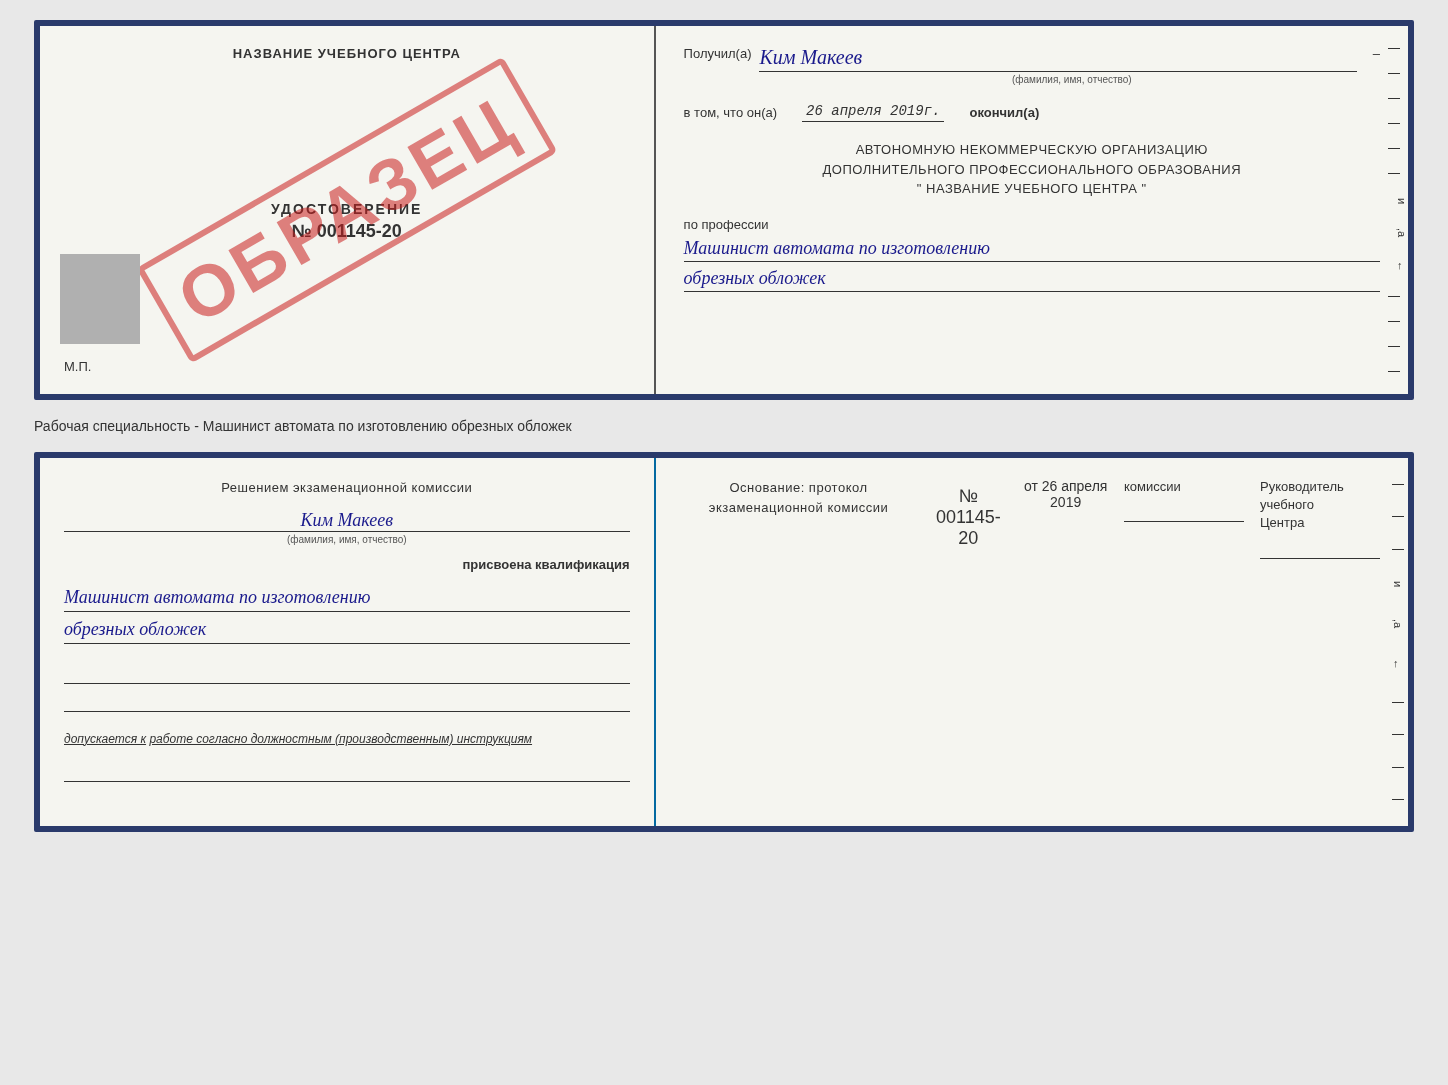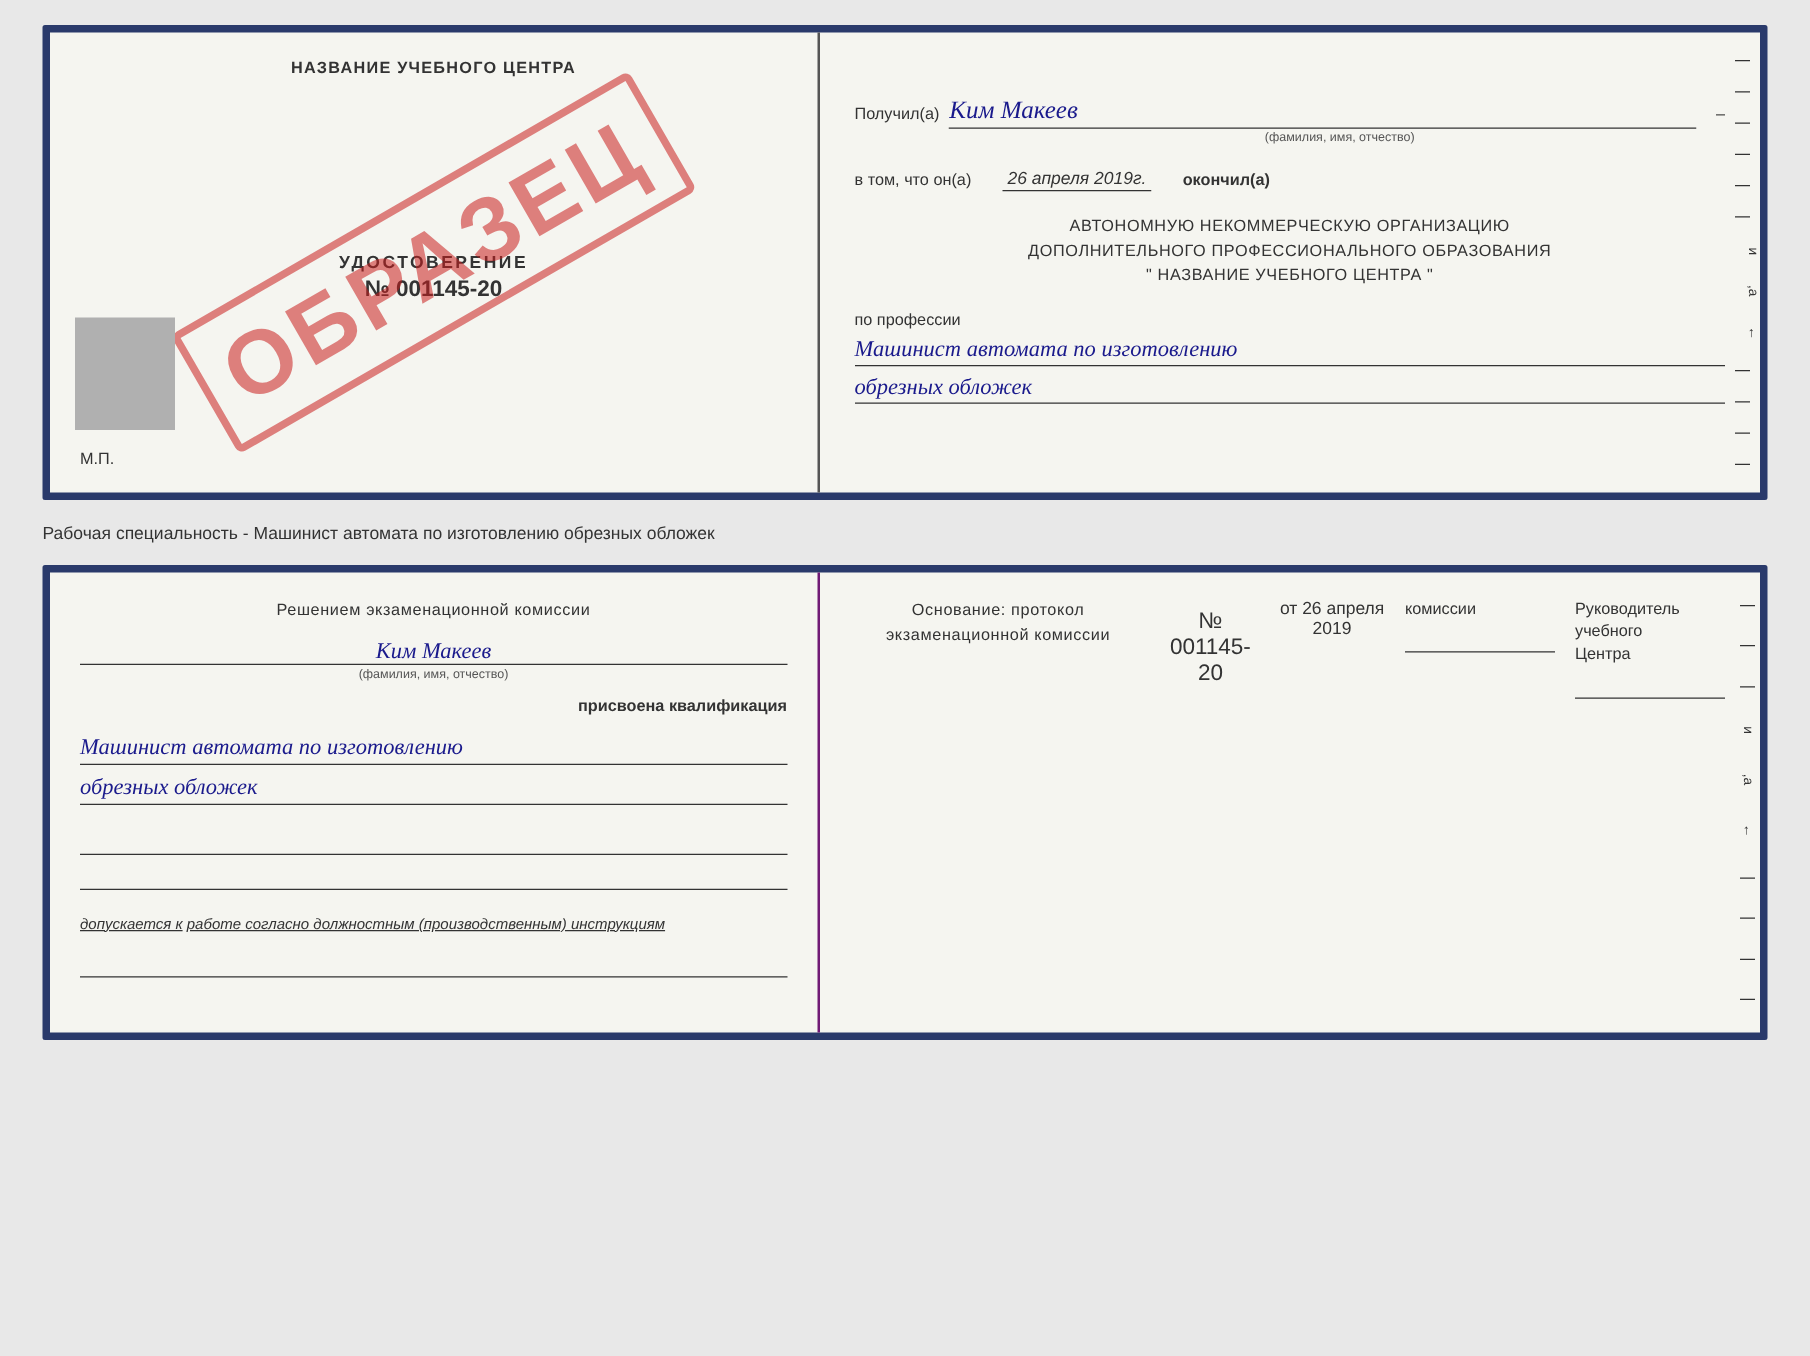--- a/index.html
+++ b/index.html
@@ -118,25 +118,24 @@
       height: 90px;
       background: #b0b0b0;
       position: absolute;
       left: 20px;
       bottom: 50px;
     }
 
     
     .recipient-row {
       display: flex;
-      align-items: center;
+      align-items: flex-start;
       gap: 8px;
       font-size: 13px;
       color: #333;
-      margin-top: 31px;
     }
 
     .recipient-label {
       white-space: nowrap;
     }
 
     .recipient-name {
       font-family: 'Times New Roman', serif;
       font-style: italic;
       font-size: 18px;
@@ -155,21 +154,21 @@
 
     .date-row {
       display: flex;
       align-items: center;
       gap: 25px;
       font-size: 13px;
       color: #333;
     }
 
     .date-value {
-      font-family: Liberation Sans, sans-serif;
+      font-family: Liberation Mono, monospace;
       font-style: italic;
       font-size: 14px;
       color: #333;
       border-bottom: 1px solid #333;
       padding: 0 4px 2px 4px;
     }
 
     .org-block {
       font-size: 13px;
       text-align: center;
@@ -228,21 +227,21 @@
       display: flex;
       width: 100%;
       background: #f5f5f0;
       border: 6px solid #2a3a6b;
       border-radius: 2px;
       min-height: 380px;
     }
 
     .cert-bottom-left {
       width: 45%;
-      border-right: 2px solid #701a75;
+      border-right: 2px solid #0369a1;
       padding: 20px 24px;
       display: flex;
       flex-direction: column;
       gap: 12px;
       position: relative;
     }
 
     .cert-bottom-right {
       width: 55%;
       padding: 20px 28px;

